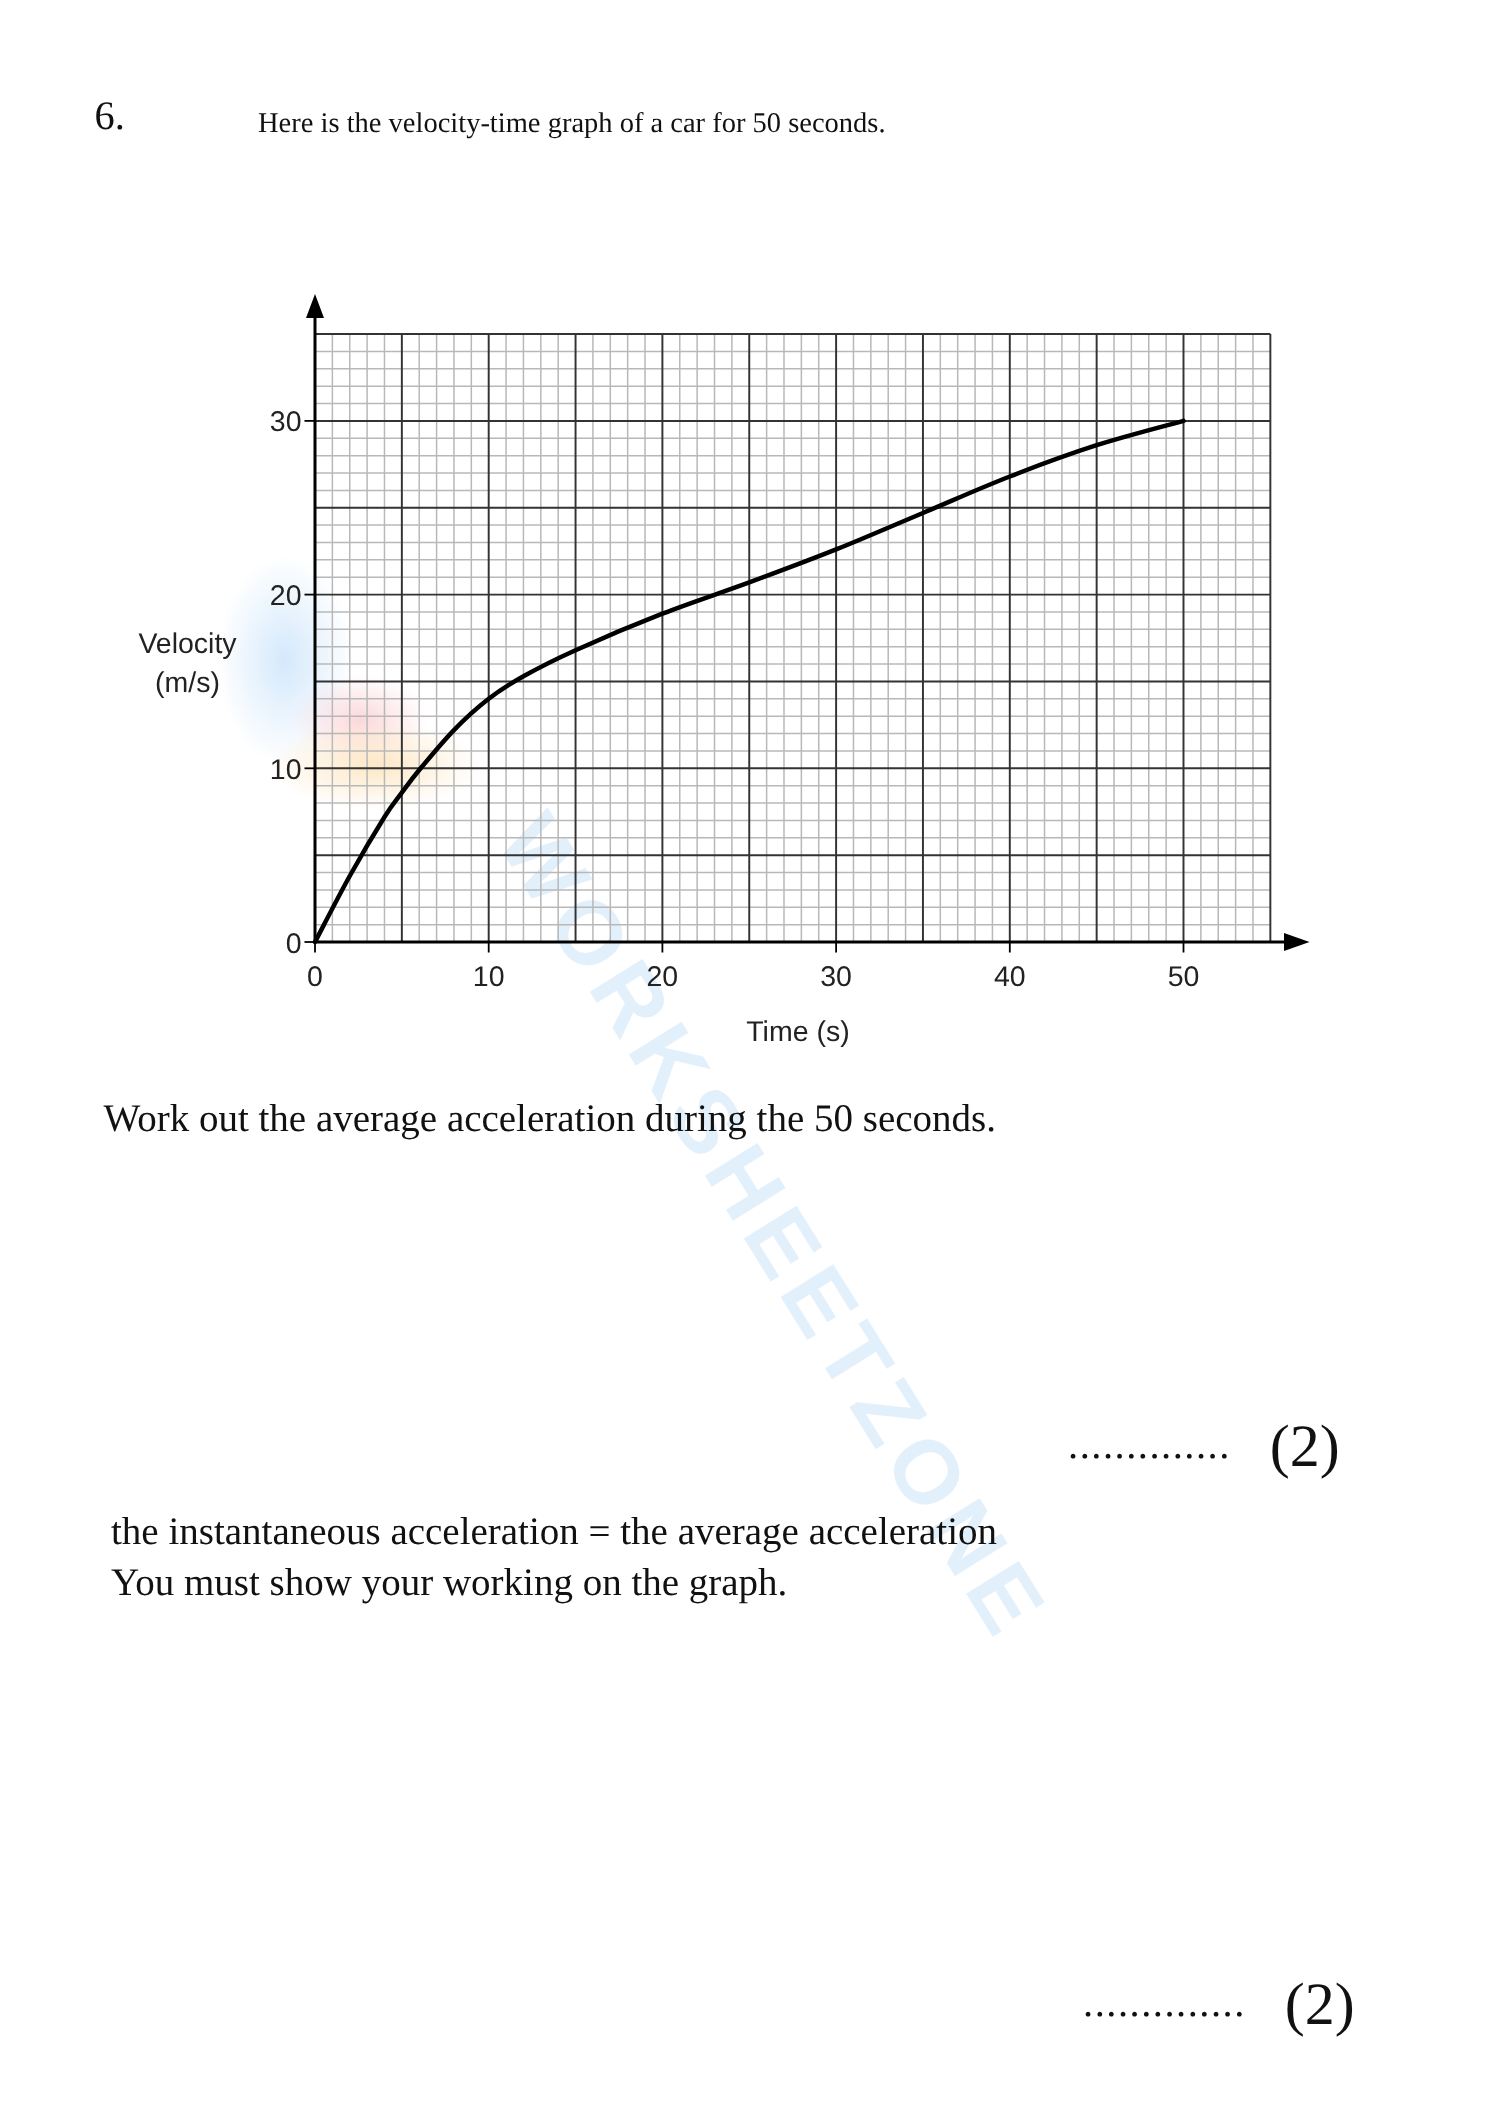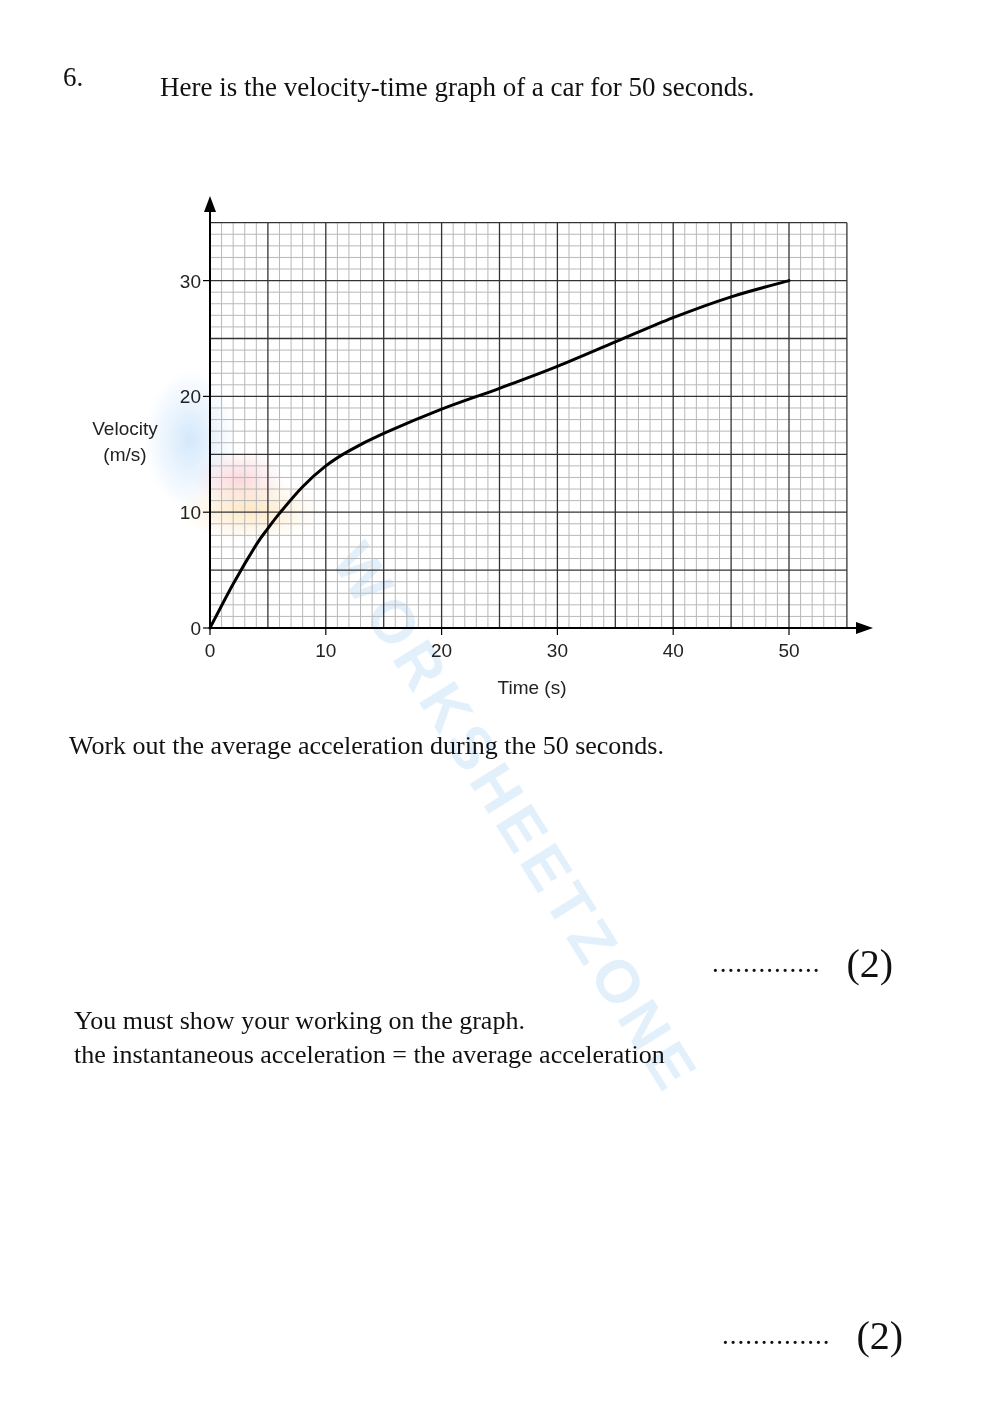--- a/index.html
+++ b/index.html
@@ -1,19 +1,19 @@
 <!DOCTYPE html>
 <html><head>
   <meta charset="utf-8">
   <style>
     html, body { margin: 0; padding: 0; background: #ffffff; }
     body { width: 1000px; height: 1415px; position: relative; overflow: hidden; }
     .serif { font-family: "Liberation Serif", "DejaVu Serif", serif; color: #111; }
     .qnum { position: absolute; left: 63px; top: 62px; font-size: 27px; }
-    .intro { position: absolute; left: 160px; top: 72px; font-size: 27px; }
+    .intro { position: absolute; left: 172px; top: 72px; font-size: 19px; }
     .chart { position: absolute; left: 0; top: 0; }
     .para { position: absolute; font-size: 26px; line-height: 34px; }
     .p1 { left: 69px; top: 729px; }
     .p2 { left: 74px; top: 1004px; }
     .answer { position: absolute; font-size: 27px; display: flex; align-items: center; }
     .a1 { left: 712px; top: 940px; }
     .a2 { left: 722px; top: 1312px; }
     .dots { letter-spacing: 1px; }
     .marks { font-size: 40px; margin-left: 26px; }
     .watermark { position: absolute; left: 0; top: 0; pointer-events: none; }
@@ -178,19 +178,19 @@
 
 <div class="para p1 serif">
   <div>Work out the average acceleration during the 50 seconds.</div>
 </div>
 <div class="answer a1 serif">
   <span class="dots">..............</span>
   <span class="marks">(2)</span>
 </div>
 
 <div class="para p2 serif">
+  <div>the instantaneous acceleration = the average acceleration</div>
   <div>You must show your working on the graph.</div>
-  <div>the instantaneous acceleration = the average acceleration</div>
 </div>
 <div class="answer a2 serif">
   <span class="dots">..............</span>
   <span class="marks">(2)</span>
 </div>
 
 </body></html>

